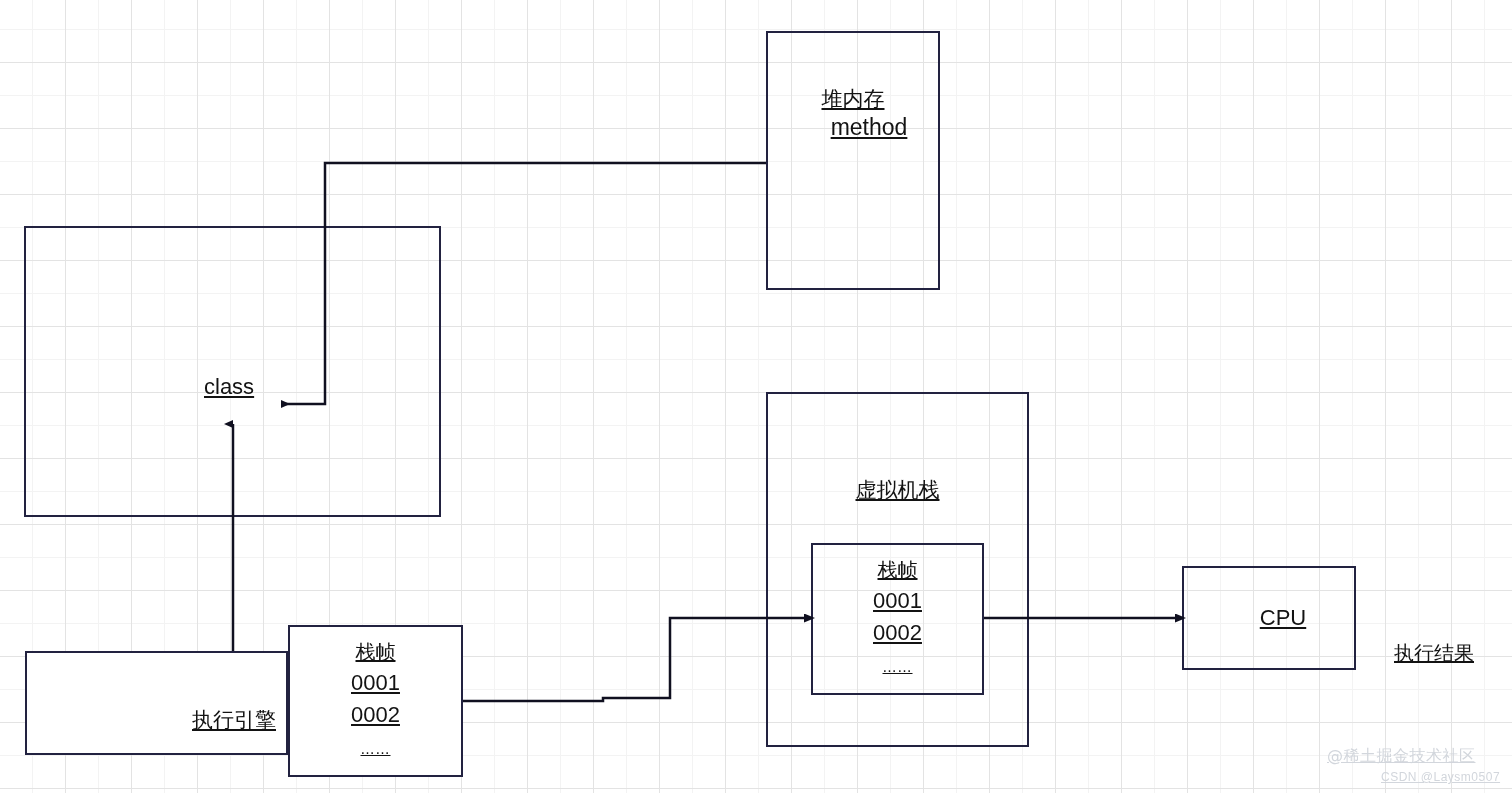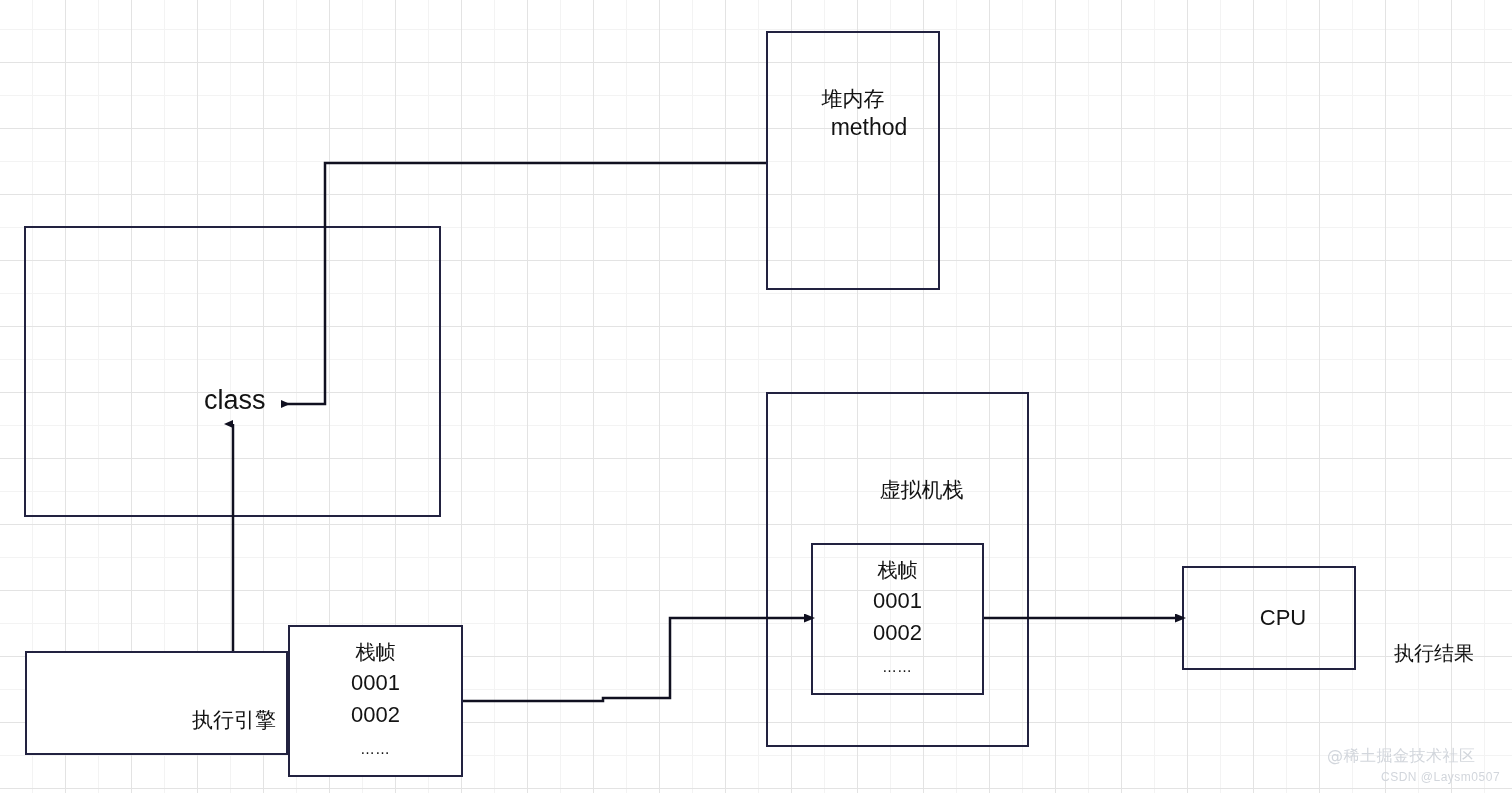--- a/index.html
+++ b/index.html
@@ -37,56 +37,57 @@
     border: 2px solid #222240;
     background: transparent;
     box-sizing: border-box;
   }
 
   .lbl {
     position: absolute;
     color: #131313;
     white-space: nowrap;
     line-height: 1;
+    text-decoration: underline;
   }
 
   .cn { font-family: "DejaVu Sans", "Liberation Sans", sans-serif; }
 
   
   #heap-box { left: 766px; top: 31px; width: 174px; height: 259px; }
   #heap-title { left: 766px; top: 31px; width: 174px; text-align: center;
                 font-size: 21px; padding-top: 58px; }
   #heap-sub  { left: 766px; top: 31px; width: 206px; text-align: center;
                font-size: 23px; padding-top: 85px; }
 
   
   #method-area-box { left: 24px; top: 226px; width: 417px; height: 291px; }
   #method-area-title { left: 24px; top: 226px; width: 417px; text-align: center;
                        font-size: 22px; padding-top: 107px; }
-  #class-label { left: 204px; top: 387px; font-size: 27px; }
+  #class-label { left: 204px; top: 376px; font-size: 22px; }
 
   
   #exec-engine-box { left: 25px; top: 651px; width: 263px; height: 104px;
                      background: #ffffff; z-index: 3; }
   #exec-engine-label { left: 25px; top: 651px; width: 251px; height: 104px;
                        display: flex; align-items: center; justify-content: flex-end;
                        font-size: 21px; z-index: 4; margin-top: 17px; }
 
   
   #stack-frame-left-box { left: 288px; top: 625px; width: 175px; height: 152px;
                           background: #ffffff; z-index: 5; }
   #stack-frame-left-text { left: 288px; top: 625px; width: 175px; height: 152px;
                            z-index: 6; display: flex; flex-direction: column;
                            align-items: center; justify-content: flex-start;
                            padding-top: 17px; box-sizing: border-box; }
 
   
   #vm-stack-box { left: 766px; top: 392px; width: 263px; height: 355px; }
   #vm-stack-title { left: 766px; top: 392px; width: 263px; text-align: center;
-                    font-size: 21px; padding-top: 88px; padding-left: 24px; }
+                    font-size: 21px; padding-top: 88px; }
 
   
   #stack-frame-inner-box { left: 811px; top: 543px; width: 173px; height: 152px;
                            border-width: 2px; }
   #stack-frame-inner-text { left: 811px; top: 543px; width: 173px; height: 152px;
                             display: flex; flex-direction: column;
                             align-items: center; justify-content: flex-start;
                             padding-top: 17px; box-sizing: border-box; }
 
   .frame-line  { font-size: 20px; margin-bottom: 10px; }

